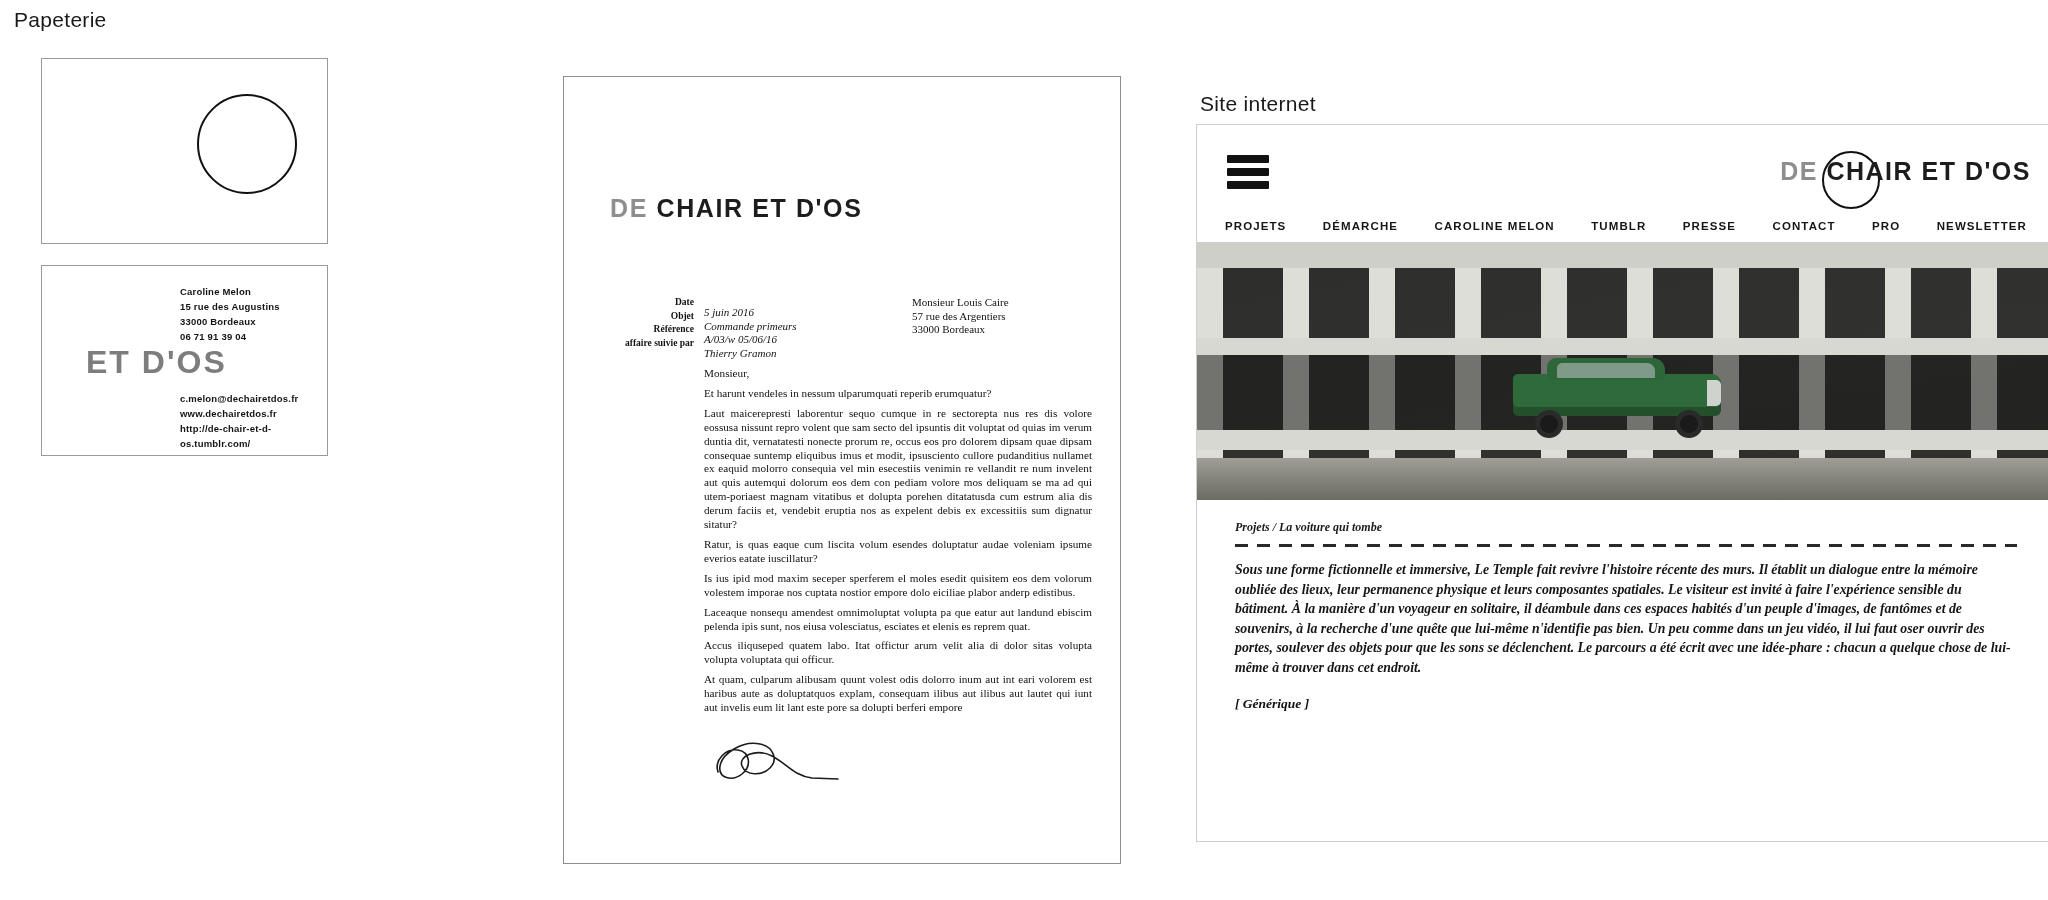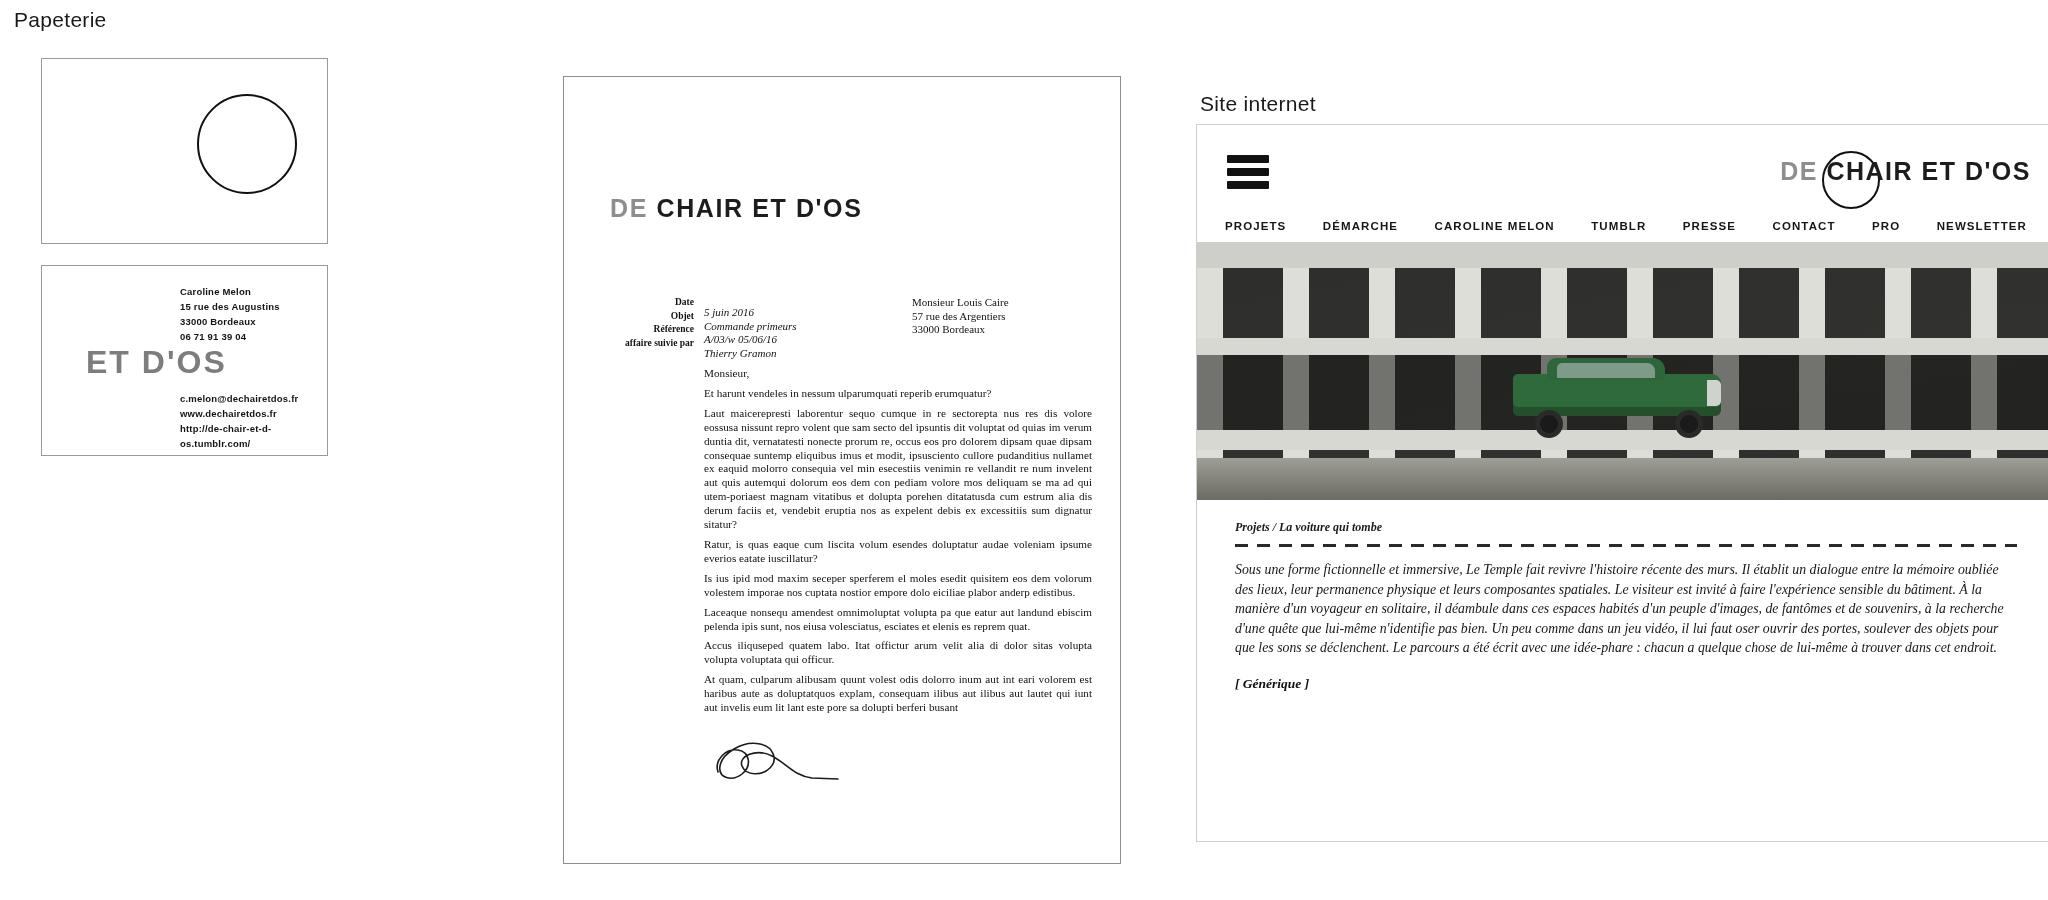--- a/index.html
+++ b/index.html
@@ -275,21 +275,21 @@
   #rule {
     height: 3px;
     margin-bottom: 13px;
     background-image: linear-gradient(90deg,#2a2a2a 60%, rgba(255,255,255,0) 0%);
     background-size: 22px 3px;
     background-repeat: repeat-x;
   }
   #article-body {
     font-family: "Liberation Serif", serif;
     font-style: italic;
-    font-weight: normal;
+    font-weight: bold;
     font-size: 13.8px;
     line-height: 19.6px;
     color: #161616;
     margin: 0 0 18px 0;
   }
   #generic-link {
     font-family: "Liberation Serif", serif;
     font-style: italic;
     font-weight: bold;
     font-size: 13.5px;
@@ -338,21 +338,21 @@
 33000 Bordeaux</div>
 
     <div id="letter-body">
       <p class="salut">Monsieur,</p>
       <p>Et harunt vendeles in nessum ulparumquati reperib erumquatur?</p>
       <p>Laut maicerepresti laborentur sequo cumque in re sectorepta nus res dis volore eossusa nissunt repro volent que sam secto del ipsuntis dit voluptat od quias im verum duntia dit, vernatatesti nonecte prorum re, occus eos pro dolorem dipsam quae dipsam consequae suntemp eliquibus imus et modit, ipsusciento cullore pudanditius nullamet ex eaquid molorro consequia vel min esecestiis venimin re vellandit re num invelent aut quis autemqui dolorum eos dem con pediam volore mos deliquam se ma ad qui utem-poriaest magnam vitatibus et dolupta porehen ditatatusda cum estrum alia dis derum faciis et, vendebit eruptia nos as expelent debis ex excessitiis sum dignatur sitatur?</p>
       <p>Ratur, is quas eaque cum liscita volum esendes doluptatur audae voleniam ipsume everios eatate iuscillatur?</p>
       <p>Is ius ipid mod maxim seceper sperferem el moles esedit quisitem eos dem volorum volestem imporae nos cuptata nostior empore dolo eiciliae plabor anderp edistibus.</p>
       <p>Laceaque nonsequ amendest omnimoluptat volupta pa que eatur aut landund ebiscim pelenda ipis sunt, nos eiusa volesciatus, esciates et elenis es reprem quat.</p>
       <p>Accus iliquseped quatem labo. Itat offictur arum velit alia di dolor sitas volupta volupta voluptata qui officur.</p>
-      <p>At quam, culparum alibusam quunt volest odis dolorro inum aut int eari volorem est haribus aute as doluptatquos explam, consequam ilibus aut ilibus aut lautet qui iunt aut invelis eum lit lant este pore sa dolupti berferi busant</p>
+      <p>At quam, culparum alibusam quunt volest odis dolorro inum aut int eari volorem est haribus aute as doluptatquos explam, consequam ilibus aut ilibus aut lautet qui iunt aut invelis eum lit lant este pore sa dolupti berferi empore</p>
     </div>
 
     <svg id="signature" viewBox="0 0 130 60">
       <path d="M6,40 C2,28 14,16 26,18 C38,20 40,34 30,42 C20,50 6,46 8,34 C10,22 30,8 48,12 C62,15 66,28 58,36 C50,44 34,44 30,34 C26,24 44,16 60,24 C74,31 82,44 100,46 L126,47" fill="none" stroke="#1b1b1b" stroke-width="1.6" stroke-linecap="round"></path>
     </svg>
   </div>
 
   <div class="section-label" id="lbl-site">Site  internet</div>
 
   <div id="site">

